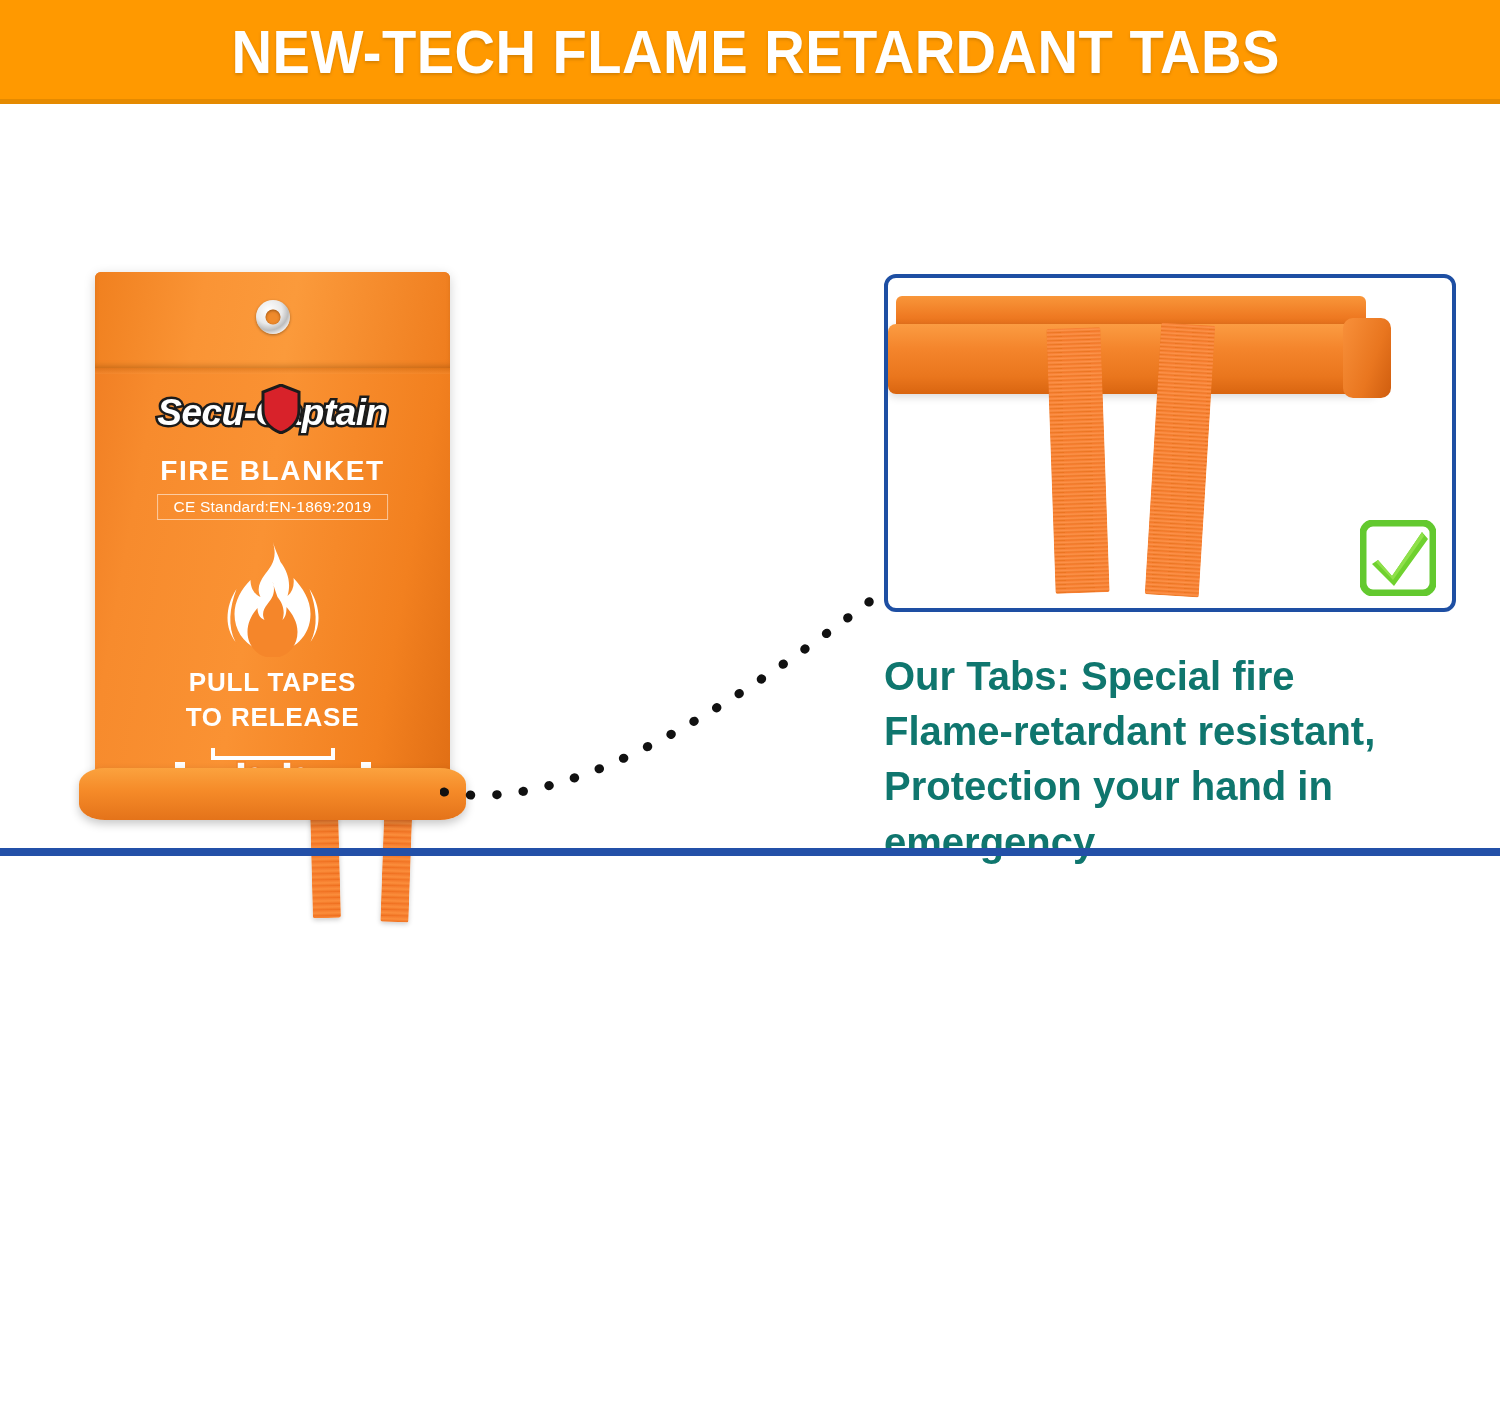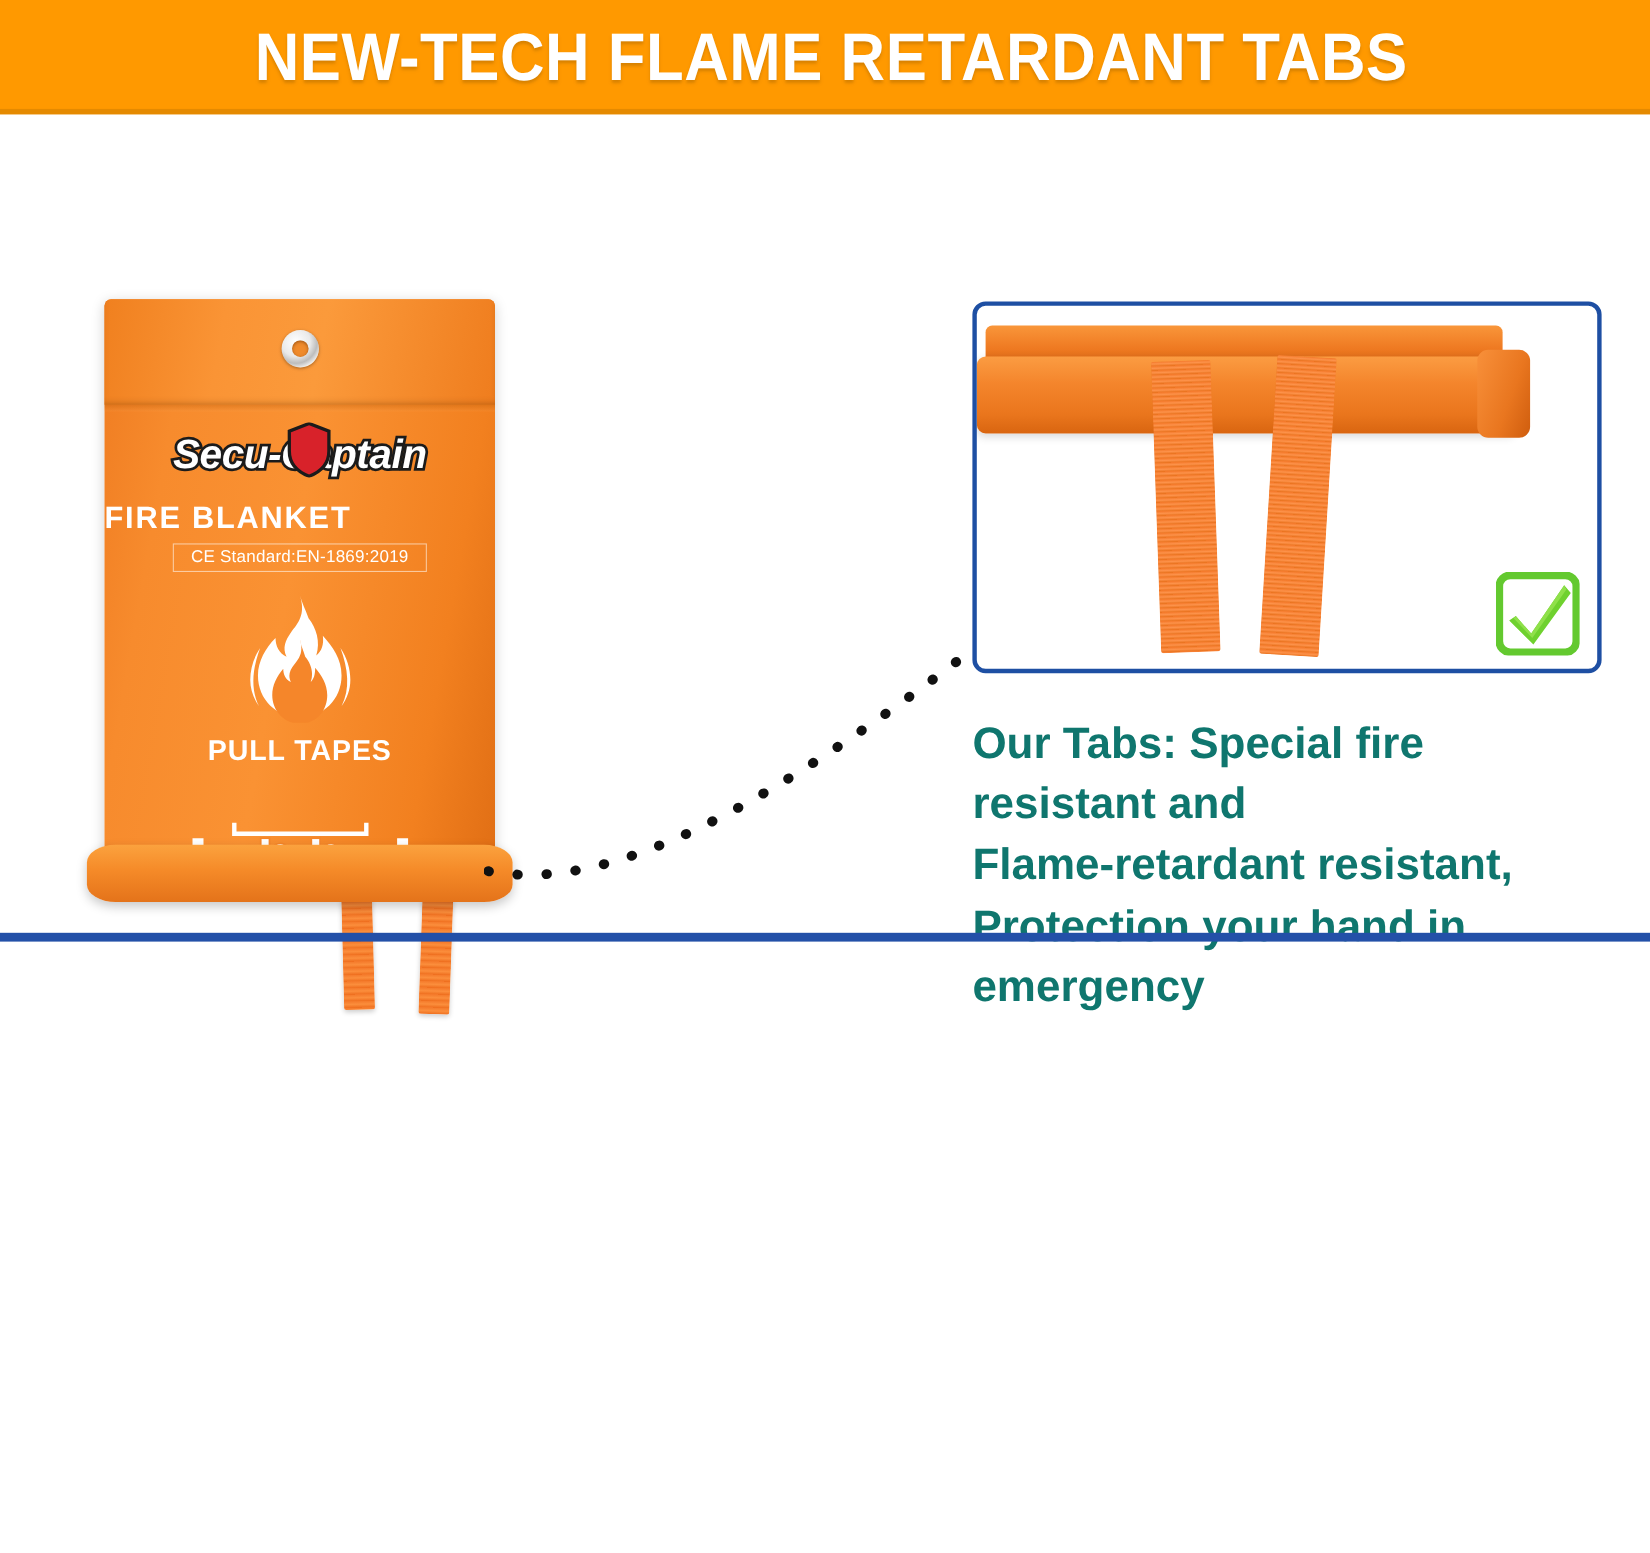--- a/index.html
+++ b/index.html
@@ -43,21 +43,21 @@
     box-shadow:0 1px 3px rgba(0,0,0,.35);}
   .grommet:after{content:"";position:absolute;left:50%;top:50%;transform:translate(-50%,-50%);
     width:15px;height:15px;border-radius:50%;background:#f08b2c;
     box-shadow:inset 0 1px 3px rgba(90,40,0,.55);}
 
   .brand{position:absolute;left:50%;top:120px;transform:translateX(-50%);
     font-style:italic;font-weight:bold;font-size:37px;color:#fff;white-space:nowrap;
     -webkit-text-stroke:5px #1b1b1b;paint-order:stroke fill;letter-spacing:-.5px;}
   .shield-bg{position:absolute;left:166px;top:112px;width:40px;height:50px;z-index:1;}
 
-  .pkg-title{position:absolute;left:0;top:183px;width:100%;text-align:left;
+  .pkg-title{position:absolute;left:0;top:183px;width:100%;text-align:center;
     color:#fff;font-weight:bold;font-size:28px;letter-spacing:1.6px;}
   .pkg-ce{position:absolute;left:50%;top:222px;transform:translateX(-50%);
     color:#fff;font-size:15.5px;letter-spacing:.2px;white-space:nowrap;
     padding:3px 16px;border:1px solid rgba(255,255,255,.55);}
   .flame{position:absolute;left:50%;top:265px;transform:translateX(-50%);width:135px;height:120px;}
   .pull-line{position:absolute;left:0;width:100%;text-align:center;color:#fff;
     font-weight:bold;font-size:26px;letter-spacing:.8px;}
   .pull-1{top:395px;} .pull-2{top:430px;}
   .pictos{position:absolute;left:50%;top:470px;transform:translateX(-50%);width:240px;height:80px;}
 
@@ -125,20 +125,21 @@
       <div class="pkg-ce">CE Standard:EN-1869:2019</div>
 
       <svg class="flame" viewBox="0 0 135 120">
         <path fill="#ffffff" d="M67 4 c6 18 -2 26 -8 34 c-5 7 -8 14 -4 22 c-7 -3 -10 -10 -10 -17 c-9 9 -16 21 -16 34 c0 22 17 38 38 38 c21 0 38 -16 38 -38 c0 -15 -8 -26 -17 -36 c1 8 -1 14 -6 18 c4 -13 0 -25 -7 -34 c-3 -8 -6 -14 -8 -21 z"></path>
         <path fill="#ffffff" d="M31 52 c-6 9 -9 19 -9 29 c0 9 3 17 8 24 c-8 -16 -6 -34 1 -53 z"></path>
         <path fill="#ffffff" d="M104 52 c6 9 9 19 9 29 c0 9 -3 17 -8 24 c8 -16 6 -34 -1 -53 z"></path>
         <path fill="#f5862a" d="M67 44 c4 12 -1 18 -5 23 c-4 5 -6 10 -3 16 c-5 -2 -7 -7 -7 -12 c-6 7 -10 15 -10 24 c0 15 12 26 25 26 c14 0 25 -11 25 -26 c0 -10 -5 -18 -11 -25 c0 6 -1 10 -4 13 c3 -9 0 -17 -5 -23 c-2 -6 -4 -11 -5 -16 z"></path>
       </svg>
 
       <div class="pull-line pull-1">PULL TAPES</div>
+      <div class="pull-line pull-2">TO RELEASE</div>
 
       <svg class="pictos" viewBox="0 0 240 80">
         <path d="M60 6 L60 16 L180 16 L180 6" stroke="#ffffff" stroke-width="4" fill="none"></path>
         <g fill="#ffffff">
           <path d="M22 20 L32 20 L32 44 L40 44 L27 62 L14 44 L22 44 Z"></path>
           <path d="M218 20 L208 20 L208 44 L200 44 L213 62 L226 44 L218 44 Z"></path>
         </g>
         <g fill="#ffffff" stroke="#f5862a" stroke-width="1.6">
           <rect x="84" y="20" width="8" height="22"></rect>
           <path d="M92 30 c8 -8 14 -6 18 0 c5 -2 9 1 9 6 l0 14 c0 6 -5 9 -11 9 l-14 0 c-5 0 -8 -3 -8 -8 z"></path>
@@ -169,21 +170,20 @@
     <svg class="badge" id="check-badge" viewBox="0 0 76 76">
       <rect x="3" y="3" width="70" height="70" rx="10" fill="none" stroke="#63c92f" stroke-width="7"></rect>
       <rect x="10" y="10" width="56" height="56" rx="5" fill="#ffffff"></rect>
       <path d="M18 40 L32 56 L62 12 L68 19 L34 66 L12 44 Z" fill="#6fd12f"></path>
       <path d="M18 40 L32 56 L62 12 L64 16 L33 60 L16 42 Z" fill="#8fe04a"></path>
     </svg>
   </div>
 
   <div class="caption" id="caption-good">
     <div>Our Tabs: Special fire</div>
-    <div>resistant and</div>
     <div>Flame-retardant resistant,</div>
     <div>Protection your hand in</div>
     <div>emergency</div>
   </div>
 </div>
 
 <div class="divider"></div>
 
 <div class="panel" id="panel-bottom">
 

